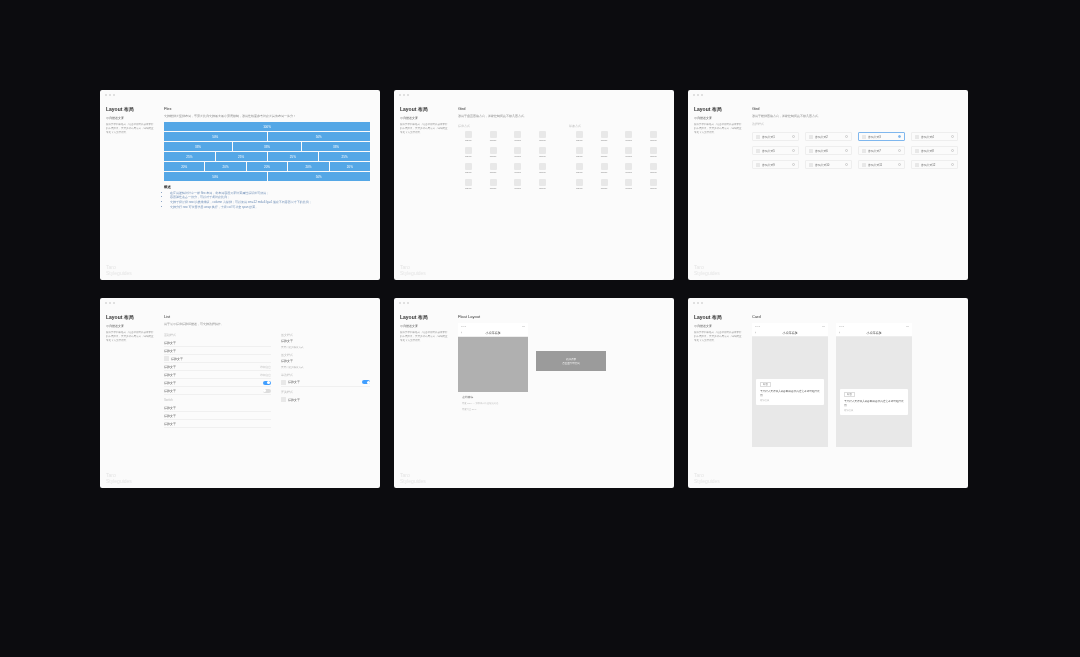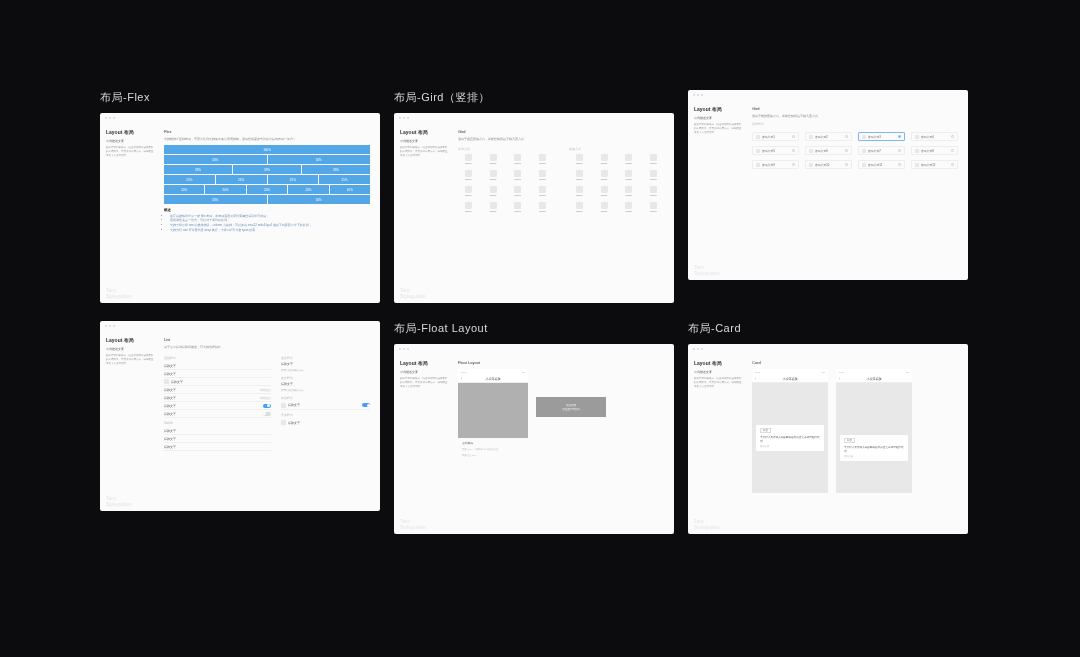--- a/index.html
+++ b/index.html
@@ -93,21 +93,20 @@
   .cc-card .meta { color:#bbb; margin-top:2px; font-size:2.3px;}
   .cc-phone.b .cc-card { margin-top: 48px; }
 </style>
 </head>
 <body>
 
 <div class="canvas">
   <div class="grid">
 
     <div class="card">
-      <div class="card-title">布局-Flex</div>
       <div class="shot">
         <div class="topbar">
             <span class="dot"></span>
             <span class="dot"></span>
             <span class="dot"></span>
           </div>
         <div class="body">
           <div class="side">
             <div class="h1">Layout 布局</div>
             <div class="sub">示例描述文案</div>
@@ -156,21 +155,20 @@
                 <li>支持分行 row 可设替代器 wrap 换行，子级 col 可补全 span 配置。</li>
               </ul>
             </div>
           </div>
         </div>
         <div class="wm"><span>Taro</span><br><span>Styleguides</span></div>
       </div>
     </div>
 
     <div class="card">
-      <div class="card-title">布局-Gird（竖排）</div>
       <div class="shot">
         <div class="topbar">
             <span class="dot"></span>
             <span class="dot"></span>
             <span class="dot"></span>
           </div>
         <div class="body">
           <div class="side">
             <div class="h1">Layout 布局</div>
             <div class="sub">示例描述文案</div>
@@ -496,21 +494,20 @@
                   </div>
               </div>
             </div>
           </div>
         </div>
         <div class="wm"><span>Taro</span><br><span>Styleguides</span></div>
       </div>
     </div>
 
     <div class="card">
-      <div class="card-title">布局-Float Layout</div>
       <div class="shot">
         <div class="topbar">
             <span class="dot"></span>
             <span class="dot"></span>
             <span class="dot"></span>
           </div>
         <div class="body">
           <div class="side">
             <div class="h1">Layout 布局</div>
             <div class="sub">示例描述文案</div>
@@ -543,21 +540,20 @@
                 </div>
               </div>
             </div>
           </div>
         </div>
         <div class="wm"><span>Taro</span><br><span>Styleguides</span></div>
       </div>
     </div>
 
     <div class="card">
-      <div class="card-title">布局-Card</div>
       <div class="shot">
         <div class="topbar">
             <span class="dot"></span>
             <span class="dot"></span>
             <span class="dot"></span>
           </div>
         <div class="body">
           <div class="side">
             <div class="h1">Layout 布局</div>
             <div class="sub">示例描述文案</div>

